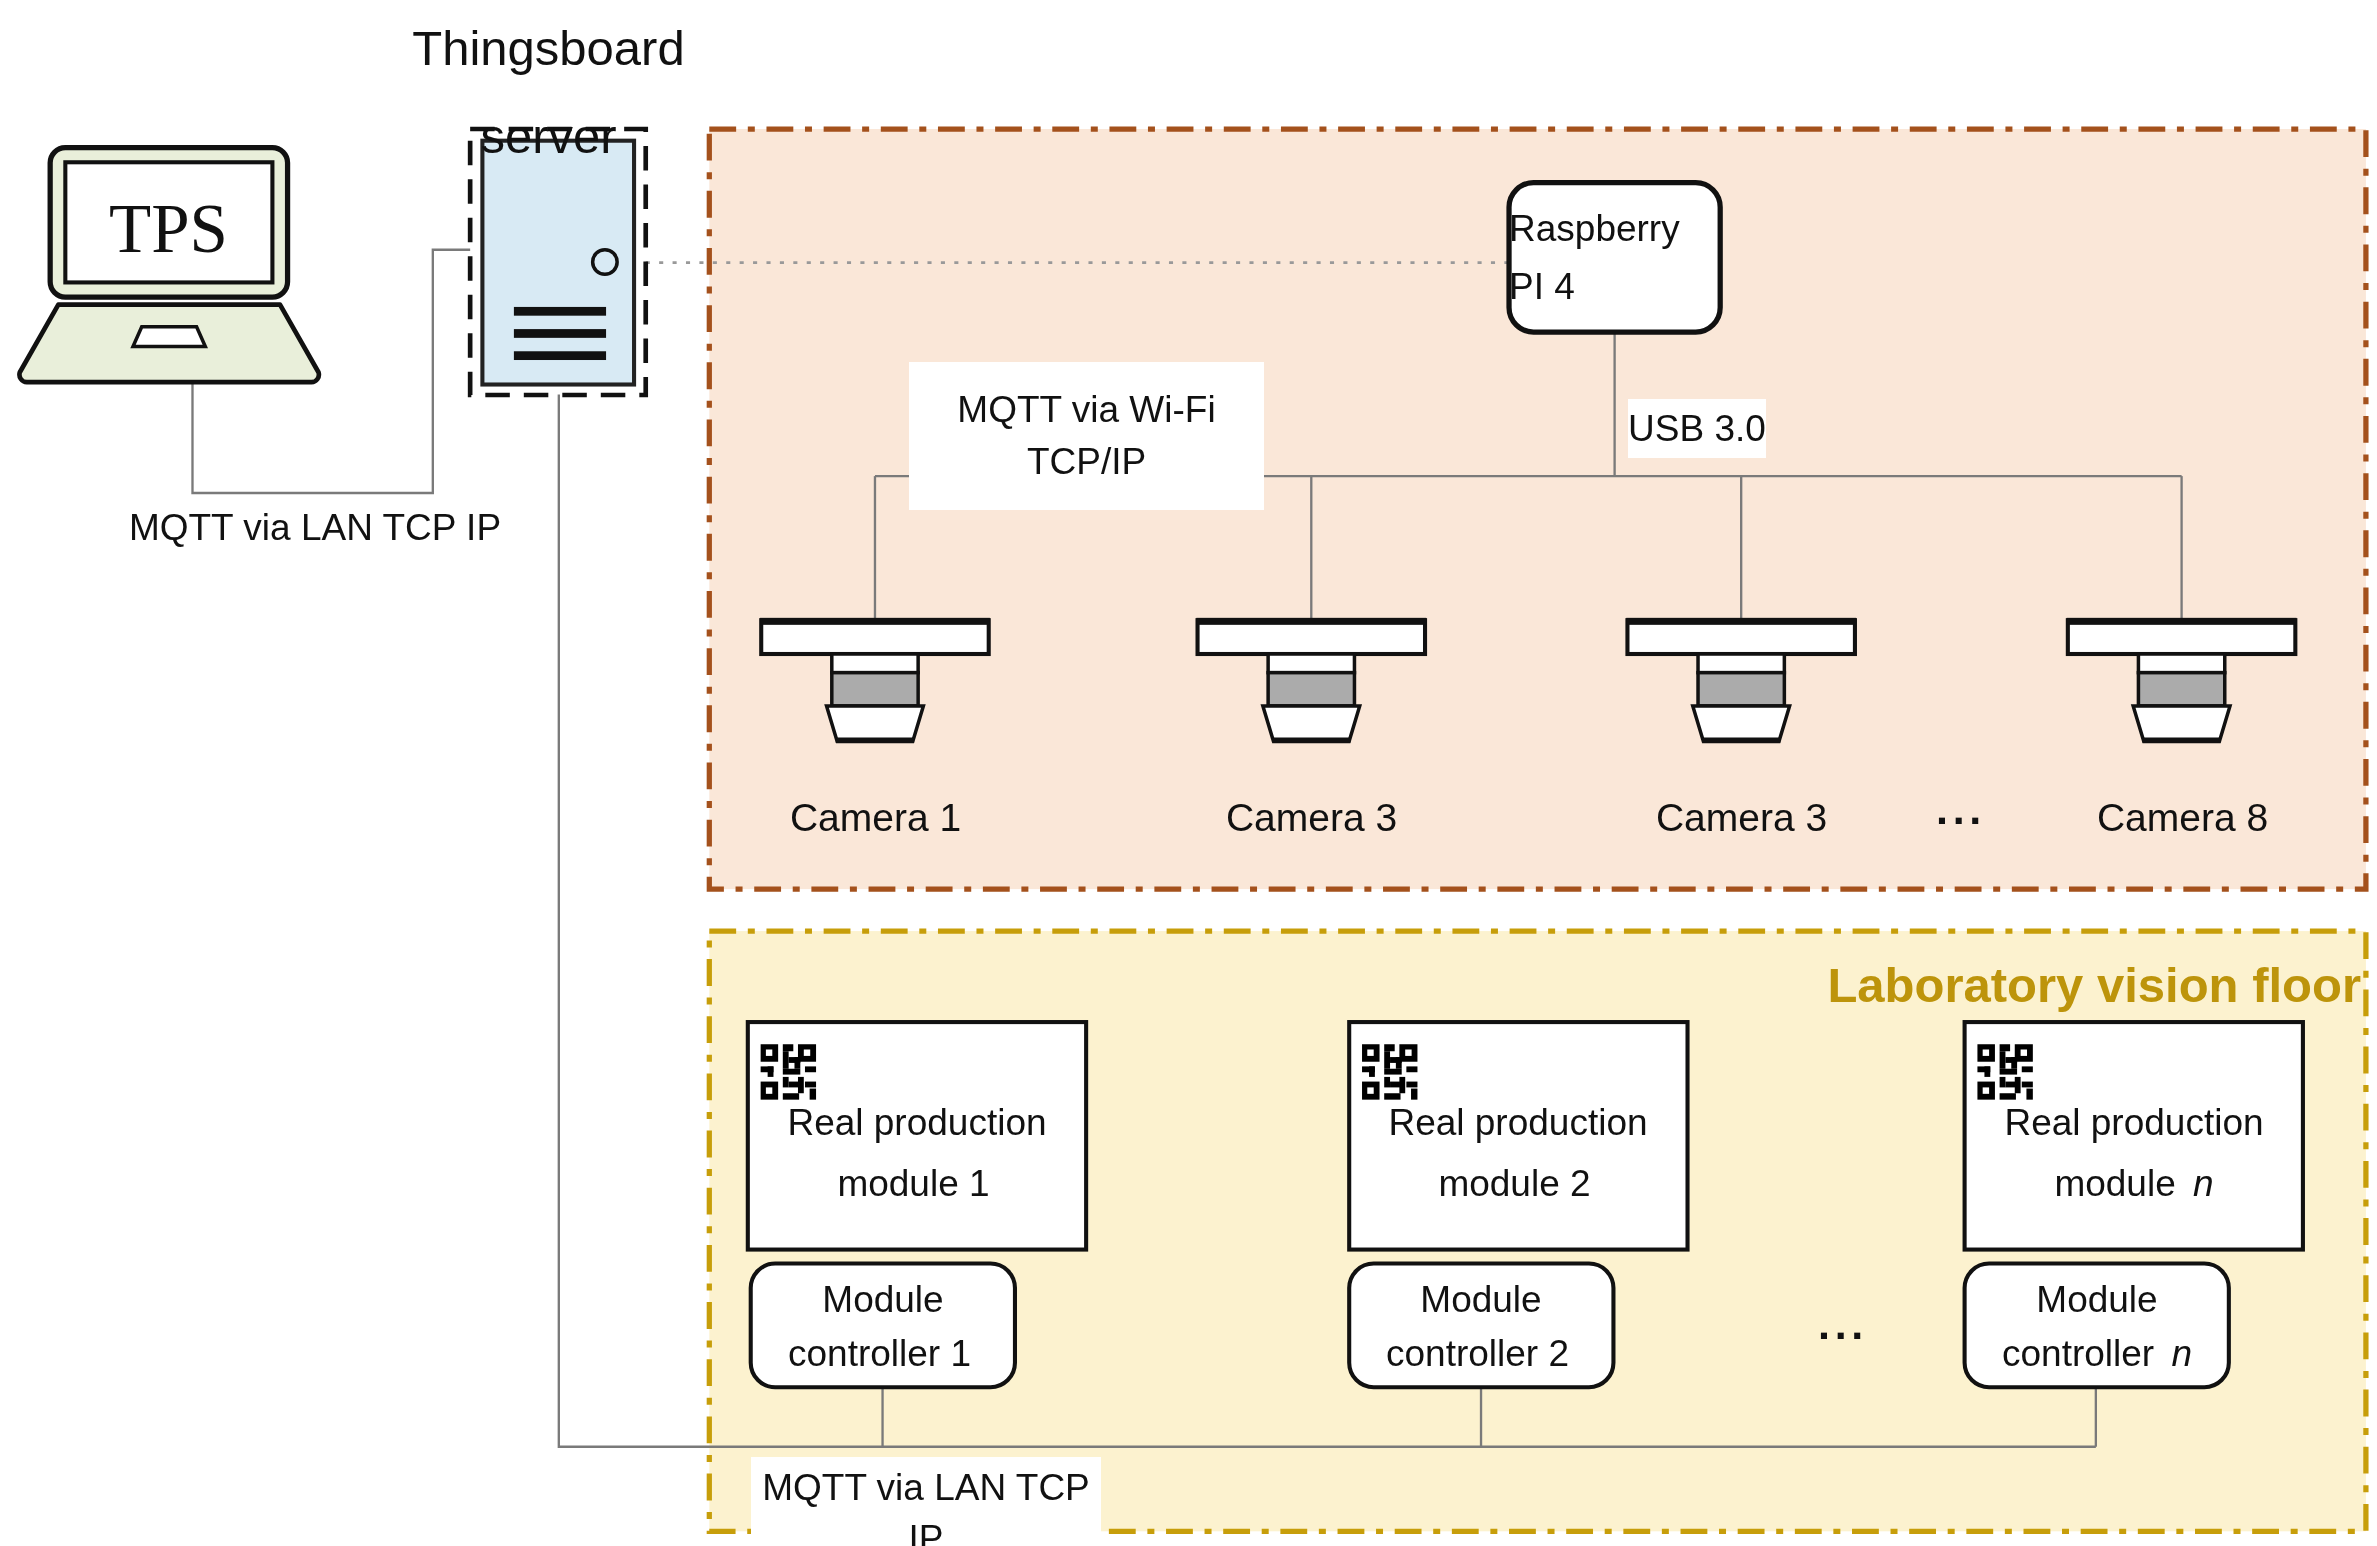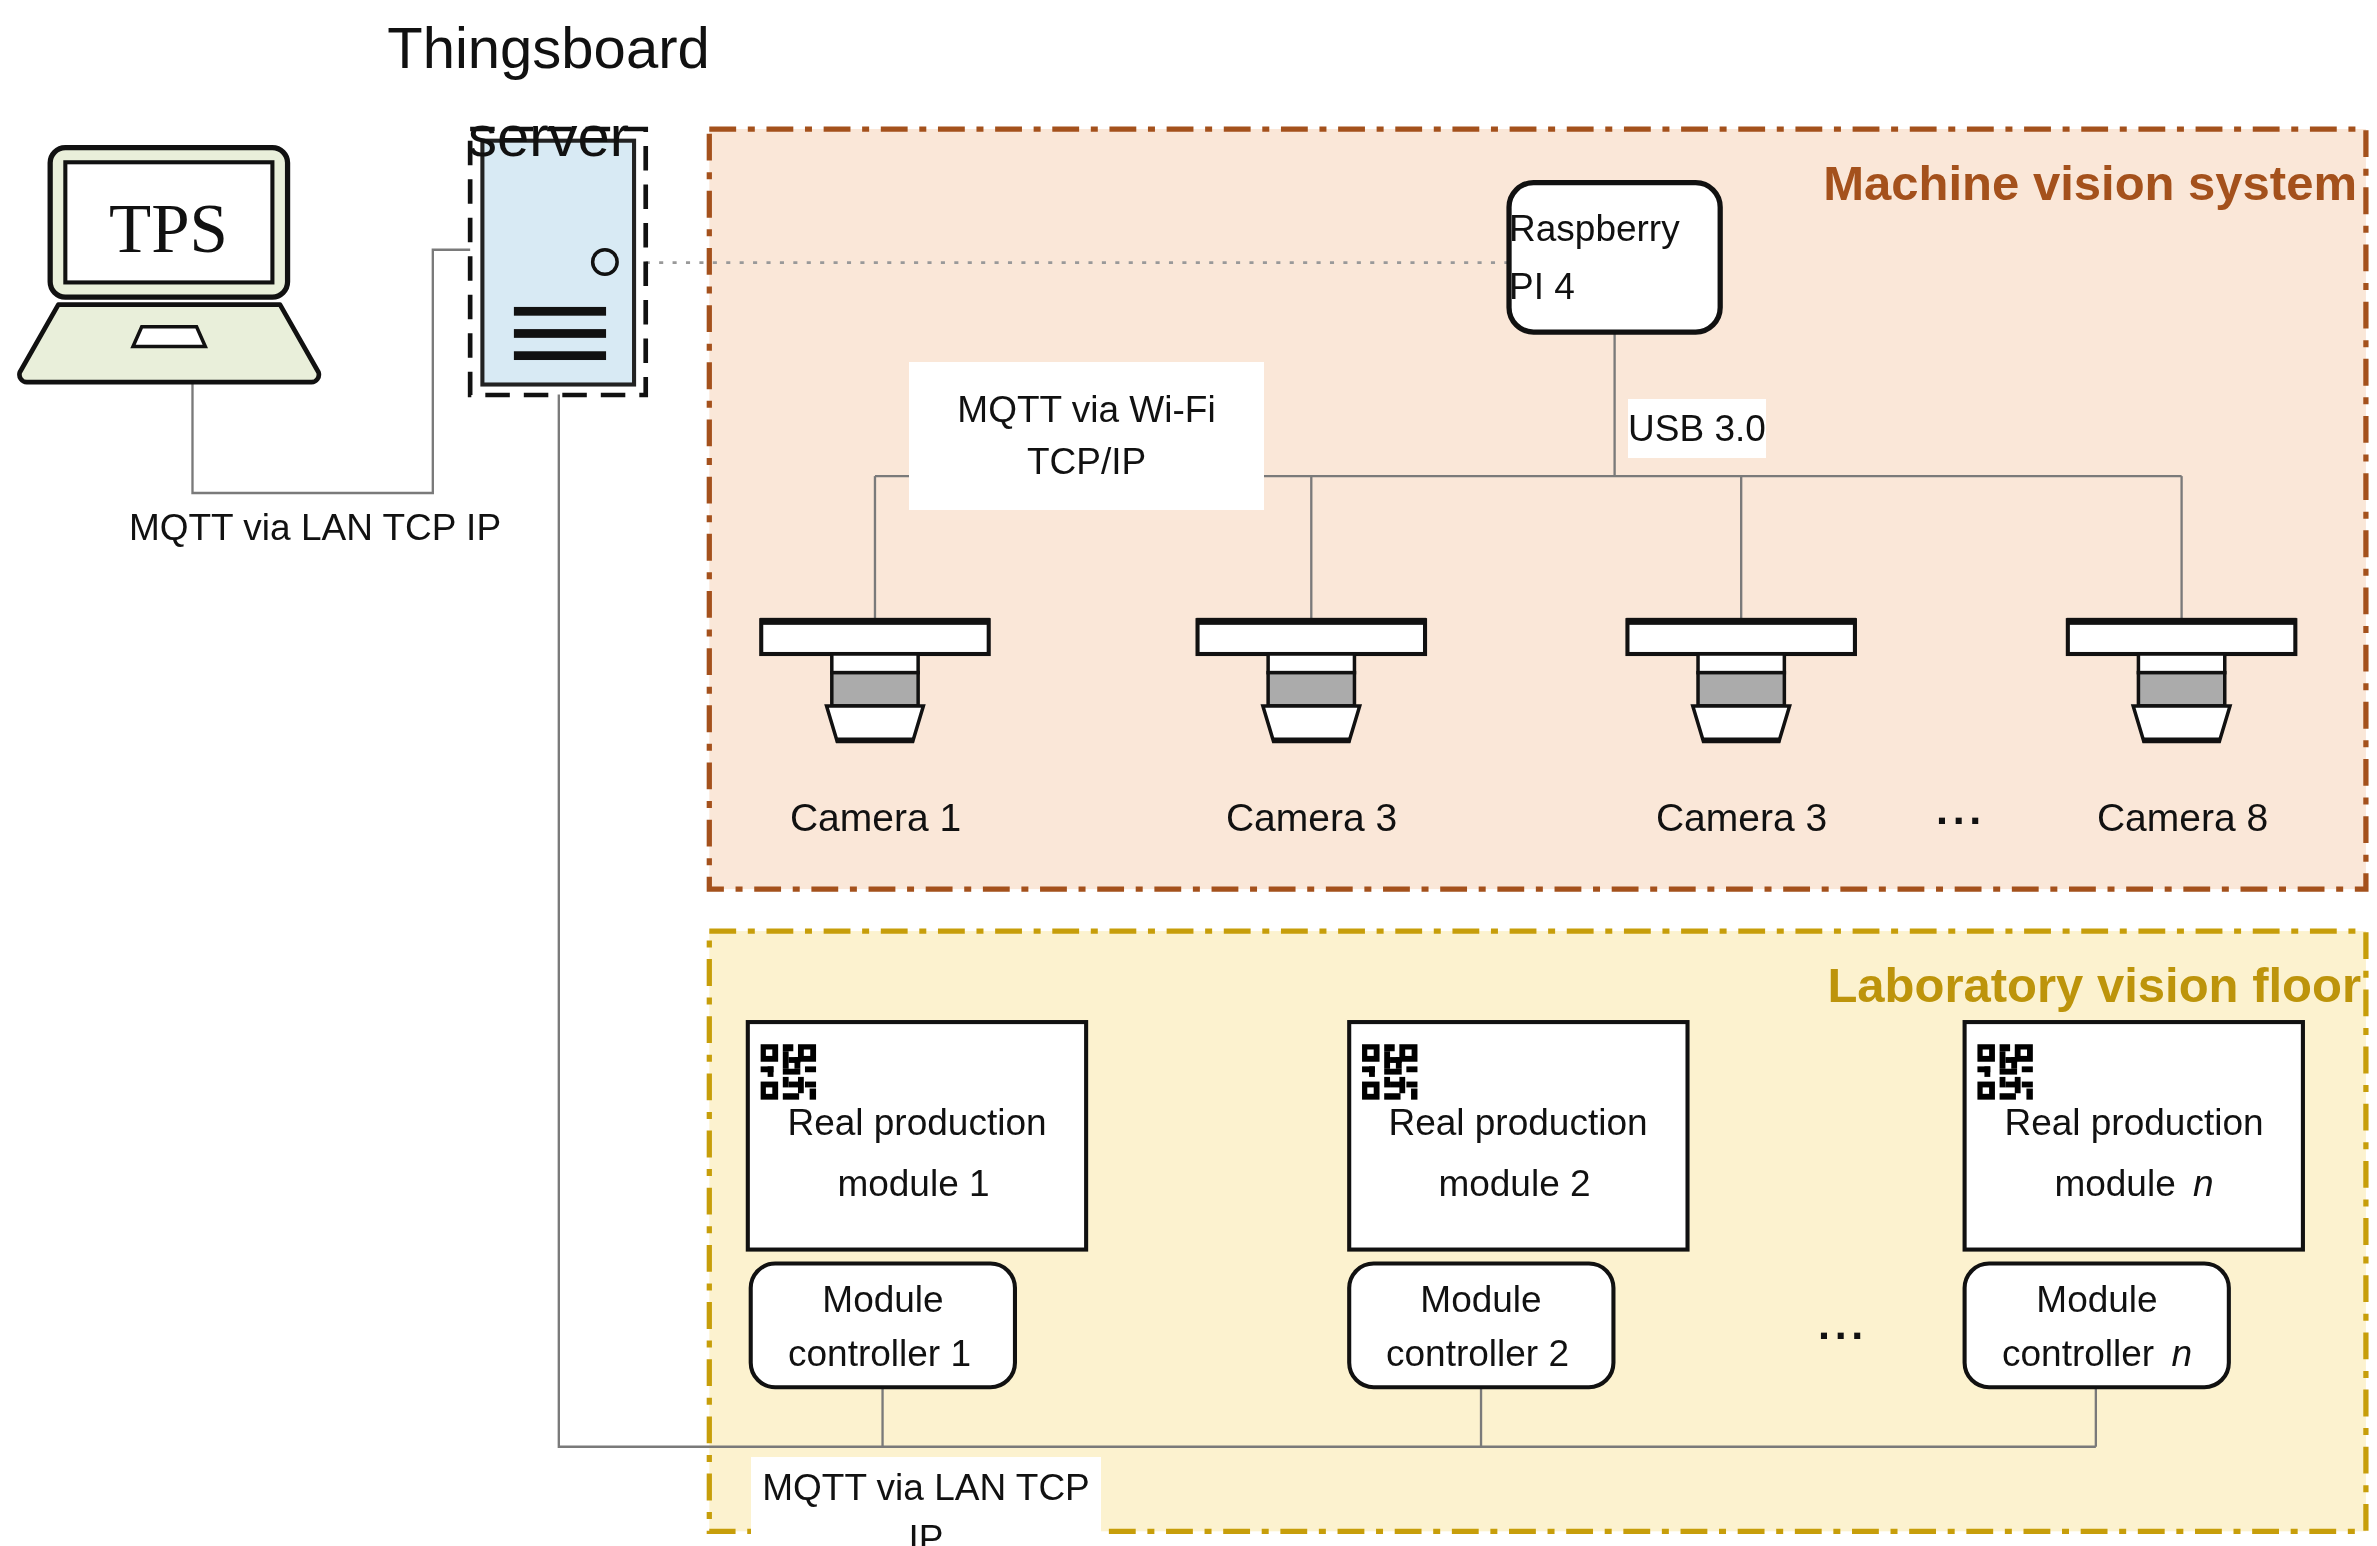--- a/index.html
+++ b/index.html
@@ -5,21 +5,21 @@
   html,body{margin:0;padding:0;background:#fff;}
   .stage{
     position:relative;width:2377px;height:1546px;background:#ffffff;
     font-family:"Liberation Sans", sans-serif;color:#111;overflow:hidden;
   }
   .stage svg{position:absolute;left:0;top:0;width:2377px;height:1546px;}
   .lbl{position:absolute;white-space:pre-line;line-height:1.4;}
   .whitebg{background:#ffffff;}
   .em{font-style:italic;margin-left:7px;}
 
-  .tb-title{left:356px;top:3.5px;width:385px;font-size:58px;line-height:88px;text-align:center;}
+  .tb-title{left:356px;top:3.5px;width:385px;font-size:49px;line-height:88px;text-align:center;}
   .tps{left:65px;top:175px;width:207px;height:108px;font-size:69px;display:flex;align-items:center;justify-content:center;font-family:Liberation Serif, serif;}
   .lan-top{left:105px;top:502px;width:420px;font-size:37px;text-align:center;}
   .mv-title{left:1692px;top:149px;width:665px;font-size:49px;font-weight:bold;color:#A4511C;text-align:right;}
   .wifi{left:909px;top:362px;width:355px;font-size:37px;text-align:center;padding:22px 0;}
   .pi-label{left:1509px;top:200px;width:211px;font-size:37px;line-height:58px;}
   .usb{left:1628px;top:399px;width:138px;font-size:37px;text-align:center;padding:3.5px 0;}
   .cam-lbl{top:791px;width:245px;font-size:39px;text-align:center;}
   .cam1{left:753px;} .cam2{left:1189px;} .cam3{left:1619px;} .cam4{left:2060px;}
   .cam-dots{left:1897px;top:779px;width:128px;font-size:43px;font-weight:bold;letter-spacing:4.7px;text-align:center;}
   .lab-title{left:1692px;top:951px;width:669px;font-size:49px;font-weight:bold;color:#BD940B;text-align:right;}
@@ -122,21 +122,20 @@
     <rect x="2313" y="2166" width="453" height="212" rx="42" fill="#ffffff" stroke="#111" stroke-width="7"></rect>
     <rect x="3368" y="2166" width="453" height="212" rx="42" fill="#ffffff" stroke="#111" stroke-width="7"></rect>
   </svg>
 
   <div class="lbl tb-title"><span>Thingsboard</span><br><span>server</span></div>
 
   <div class="lbl tps"><span>TPS</span></div>
 
   <div class="lbl lan-top">MQTT via LAN TCP IP</div>
 
-  <div class="lbl mv-title">Machine vision system</div>
 
   <div class="lbl wifi whitebg">MQTT via Wi-Fi TCP/IP</div>
 
   <div class="lbl pi-label"><span>Raspberry</span><br><span>PI 4</span></div>
 
   <div class="lbl usb whitebg">USB 3.0</div>
 
   <div class="lbl cam-lbl cam1">Camera 1</div>
   <div class="lbl cam-lbl cam2">Camera 3</div>
   <div class="lbl cam-lbl cam3">Camera 3</div>

